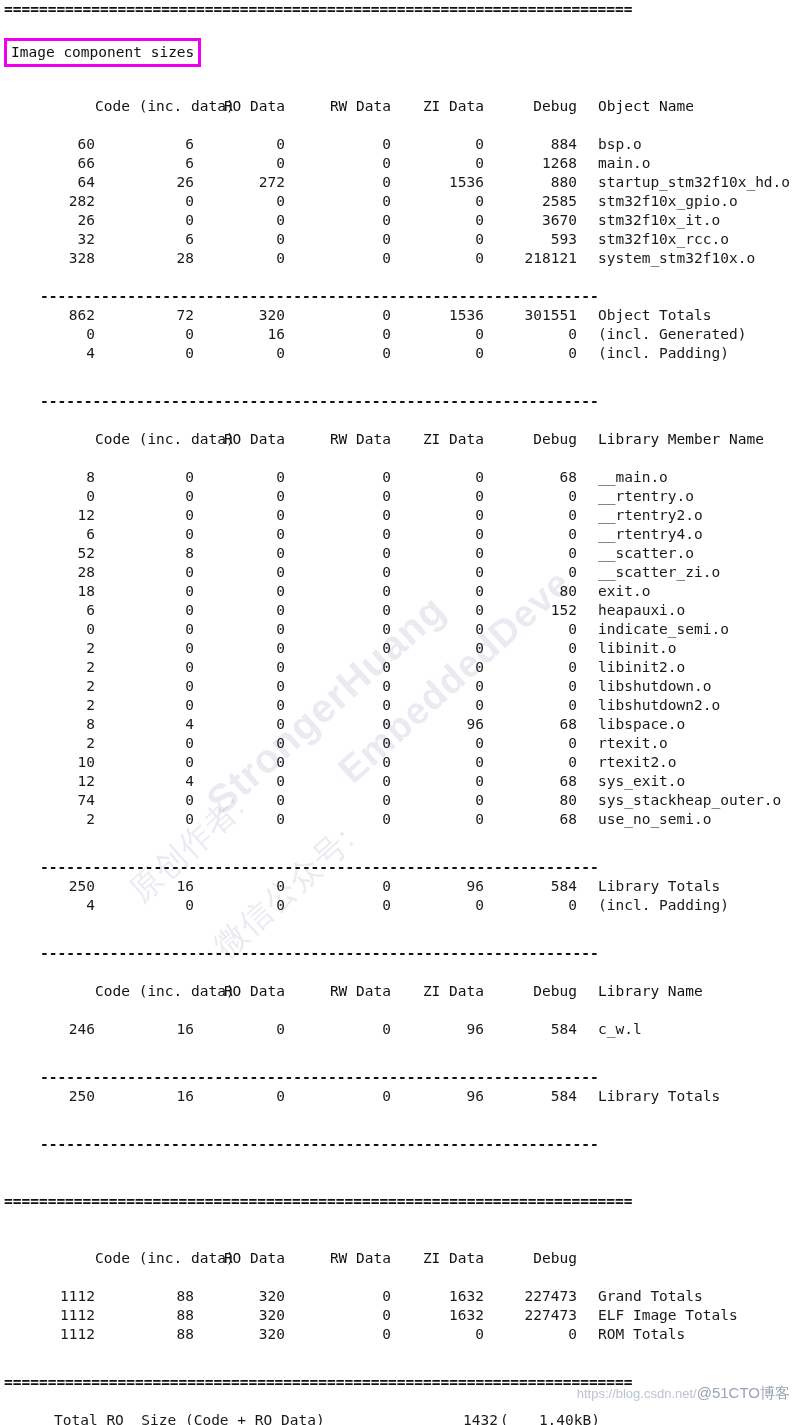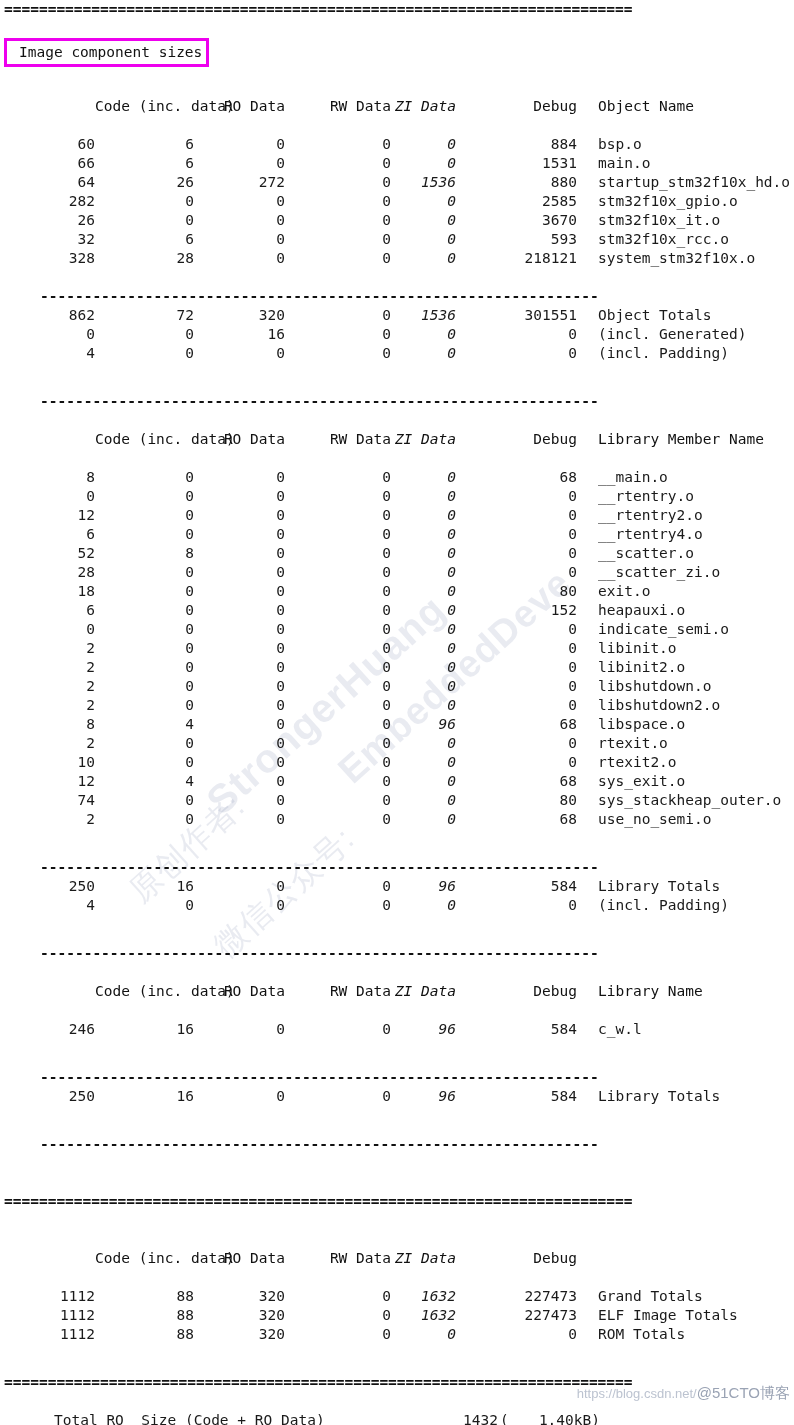--- a/index.html
+++ b/index.html
@@ -67,21 +67,21 @@
   .title-row {
     position: relative;
     height: 30px;
   }
   .title-box {
     position: absolute;
     left: 4px;
     top: 0px;
     border: 3px solid #ee00ee;
     background: #ffffff;
-    padding: 1px 4px 2px 12px;
+    padding: 1px 4px 2px 4px;
     font-size: 14.5px;
     line-height: 20px;
     white-space: pre;
     color: #111;
   }
 
   
   .row {
     position: relative;
     height: 19px;
@@ -92,21 +92,21 @@
   .c {
     position: absolute;
     top: 0;
     text-align: right;
     white-space: pre;
   }
   .c0 { left:   0px; width:  95px; }
   .c1 { left:  95px; width:  99px; }
   .c2 { left: 194px; width:  91px; }
   .c3 { left: 296px; width:  95px; }
-  .c4 { left: 364px; width:  92px; font-style: italic; }
+  .c4 { left: 392px; width:  92px; }
   .c5 { left: 472px; width: 105px; }
   .cname {
     position: absolute;
     top: 0;
     left: 598px;
     text-align: left;
     white-space: pre;
     width: 230px;
     overflow: hidden;
   }
@@ -168,21 +168,21 @@
     <div class="c c3">RW Data</div>
     <div class="c c4">ZI Data</div>
     <div class="c c5">Debug</div>
     <div class="cname">Object Name</div>
   </div>
 
   <div class="spacer"></div>
 
   <div id="objects-rows">
       <div class="row"><div class="c c0">60</div><div class="c c1">6</div><div class="c c2">0</div><div class="c c3">0</div><div class="c c4">0</div><div class="c c5">884</div><div class="cname">bsp.o</div></div>
-      <div class="row"><div class="c c0">66</div><div class="c c1">6</div><div class="c c2">0</div><div class="c c3">0</div><div class="c c4">0</div><div class="c c5">1531</div><div class="cname">main.o</div></div>
+      <div class="row"><div class="c c0">66</div><div class="c c1">6</div><div class="c c2">0</div><div class="c c3">0</div><div class="c c4">0</div><div class="c c5">1268</div><div class="cname">main.o</div></div>
       <div class="row"><div class="c c0">64</div><div class="c c1">26</div><div class="c c2">272</div><div class="c c3">0</div><div class="c c4">1536</div><div class="c c5">880</div><div class="cname">startup_stm32f10x_hd.o</div></div>
       <div class="row"><div class="c c0">282</div><div class="c c1">0</div><div class="c c2">0</div><div class="c c3">0</div><div class="c c4">0</div><div class="c c5">2585</div><div class="cname">stm32f10x_gpio.o</div></div>
       <div class="row"><div class="c c0">26</div><div class="c c1">0</div><div class="c c2">0</div><div class="c c3">0</div><div class="c c4">0</div><div class="c c5">3670</div><div class="cname">stm32f10x_it.o</div></div>
       <div class="row"><div class="c c0">32</div><div class="c c1">6</div><div class="c c2">0</div><div class="c c3">0</div><div class="c c4">0</div><div class="c c5">593</div><div class="cname">stm32f10x_rcc.o</div></div>
       <div class="row"><div class="c c0">328</div><div class="c c1">28</div><div class="c c2">0</div><div class="c c3">0</div><div class="c c4">0</div><div class="c c5">218121</div><div class="cname">system_stm32f10x.o</div></div>
     </div>
 
   <div class="spacer"></div>
 
   <div class="rule rule-dash" style="padding-left:40px;">----------------------------------------------------------------</div>

